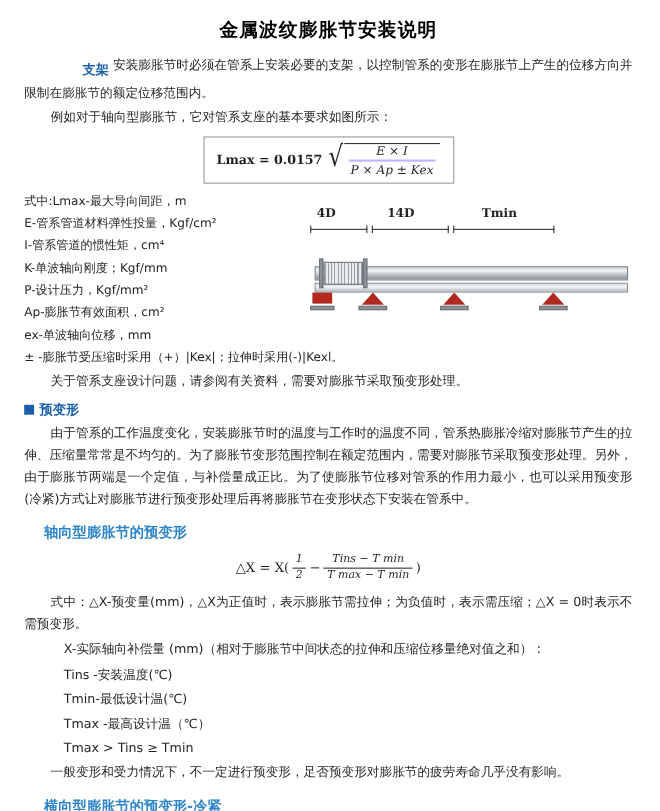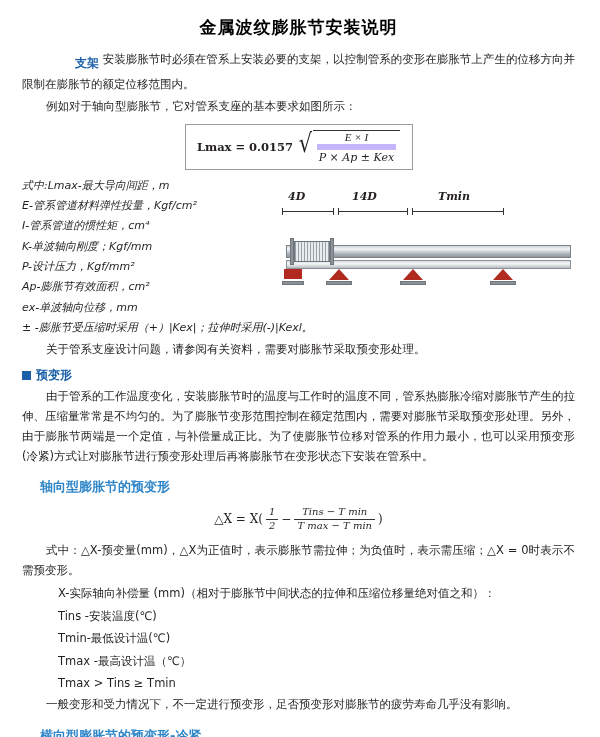--- a/index.html
+++ b/index.html
@@ -101,32 +101,30 @@
     display: inline-block;
     text-align: center;
     border-top: 1px solid #333;
     padding: 0 4px;
     font-style: italic;
     font-size: 11px;
   }
   .frac .num {
     display: block;
     padding: 0 2px 1px 2px;
-    border-bottom: 6px solid #c4b5fd;
-    font-family: Liberation Serif, serif;
+    border-bottom: 2px solid #c4b5fd;
   }
   .frac .den {
     display: block;
     padding: 1px 2px 0 2px;
   }
   .mid-block {
     display: flex;
     gap: 8px;
     margin-top: 4px;
-    font-style: italic;
   }
   .legend {
     font-size: 11px;
     line-height: 1.85;
     width: 248px;
     flex: 0 0 248px;
     color: #231f20;
   }
   .legend div {
     white-space: nowrap;

